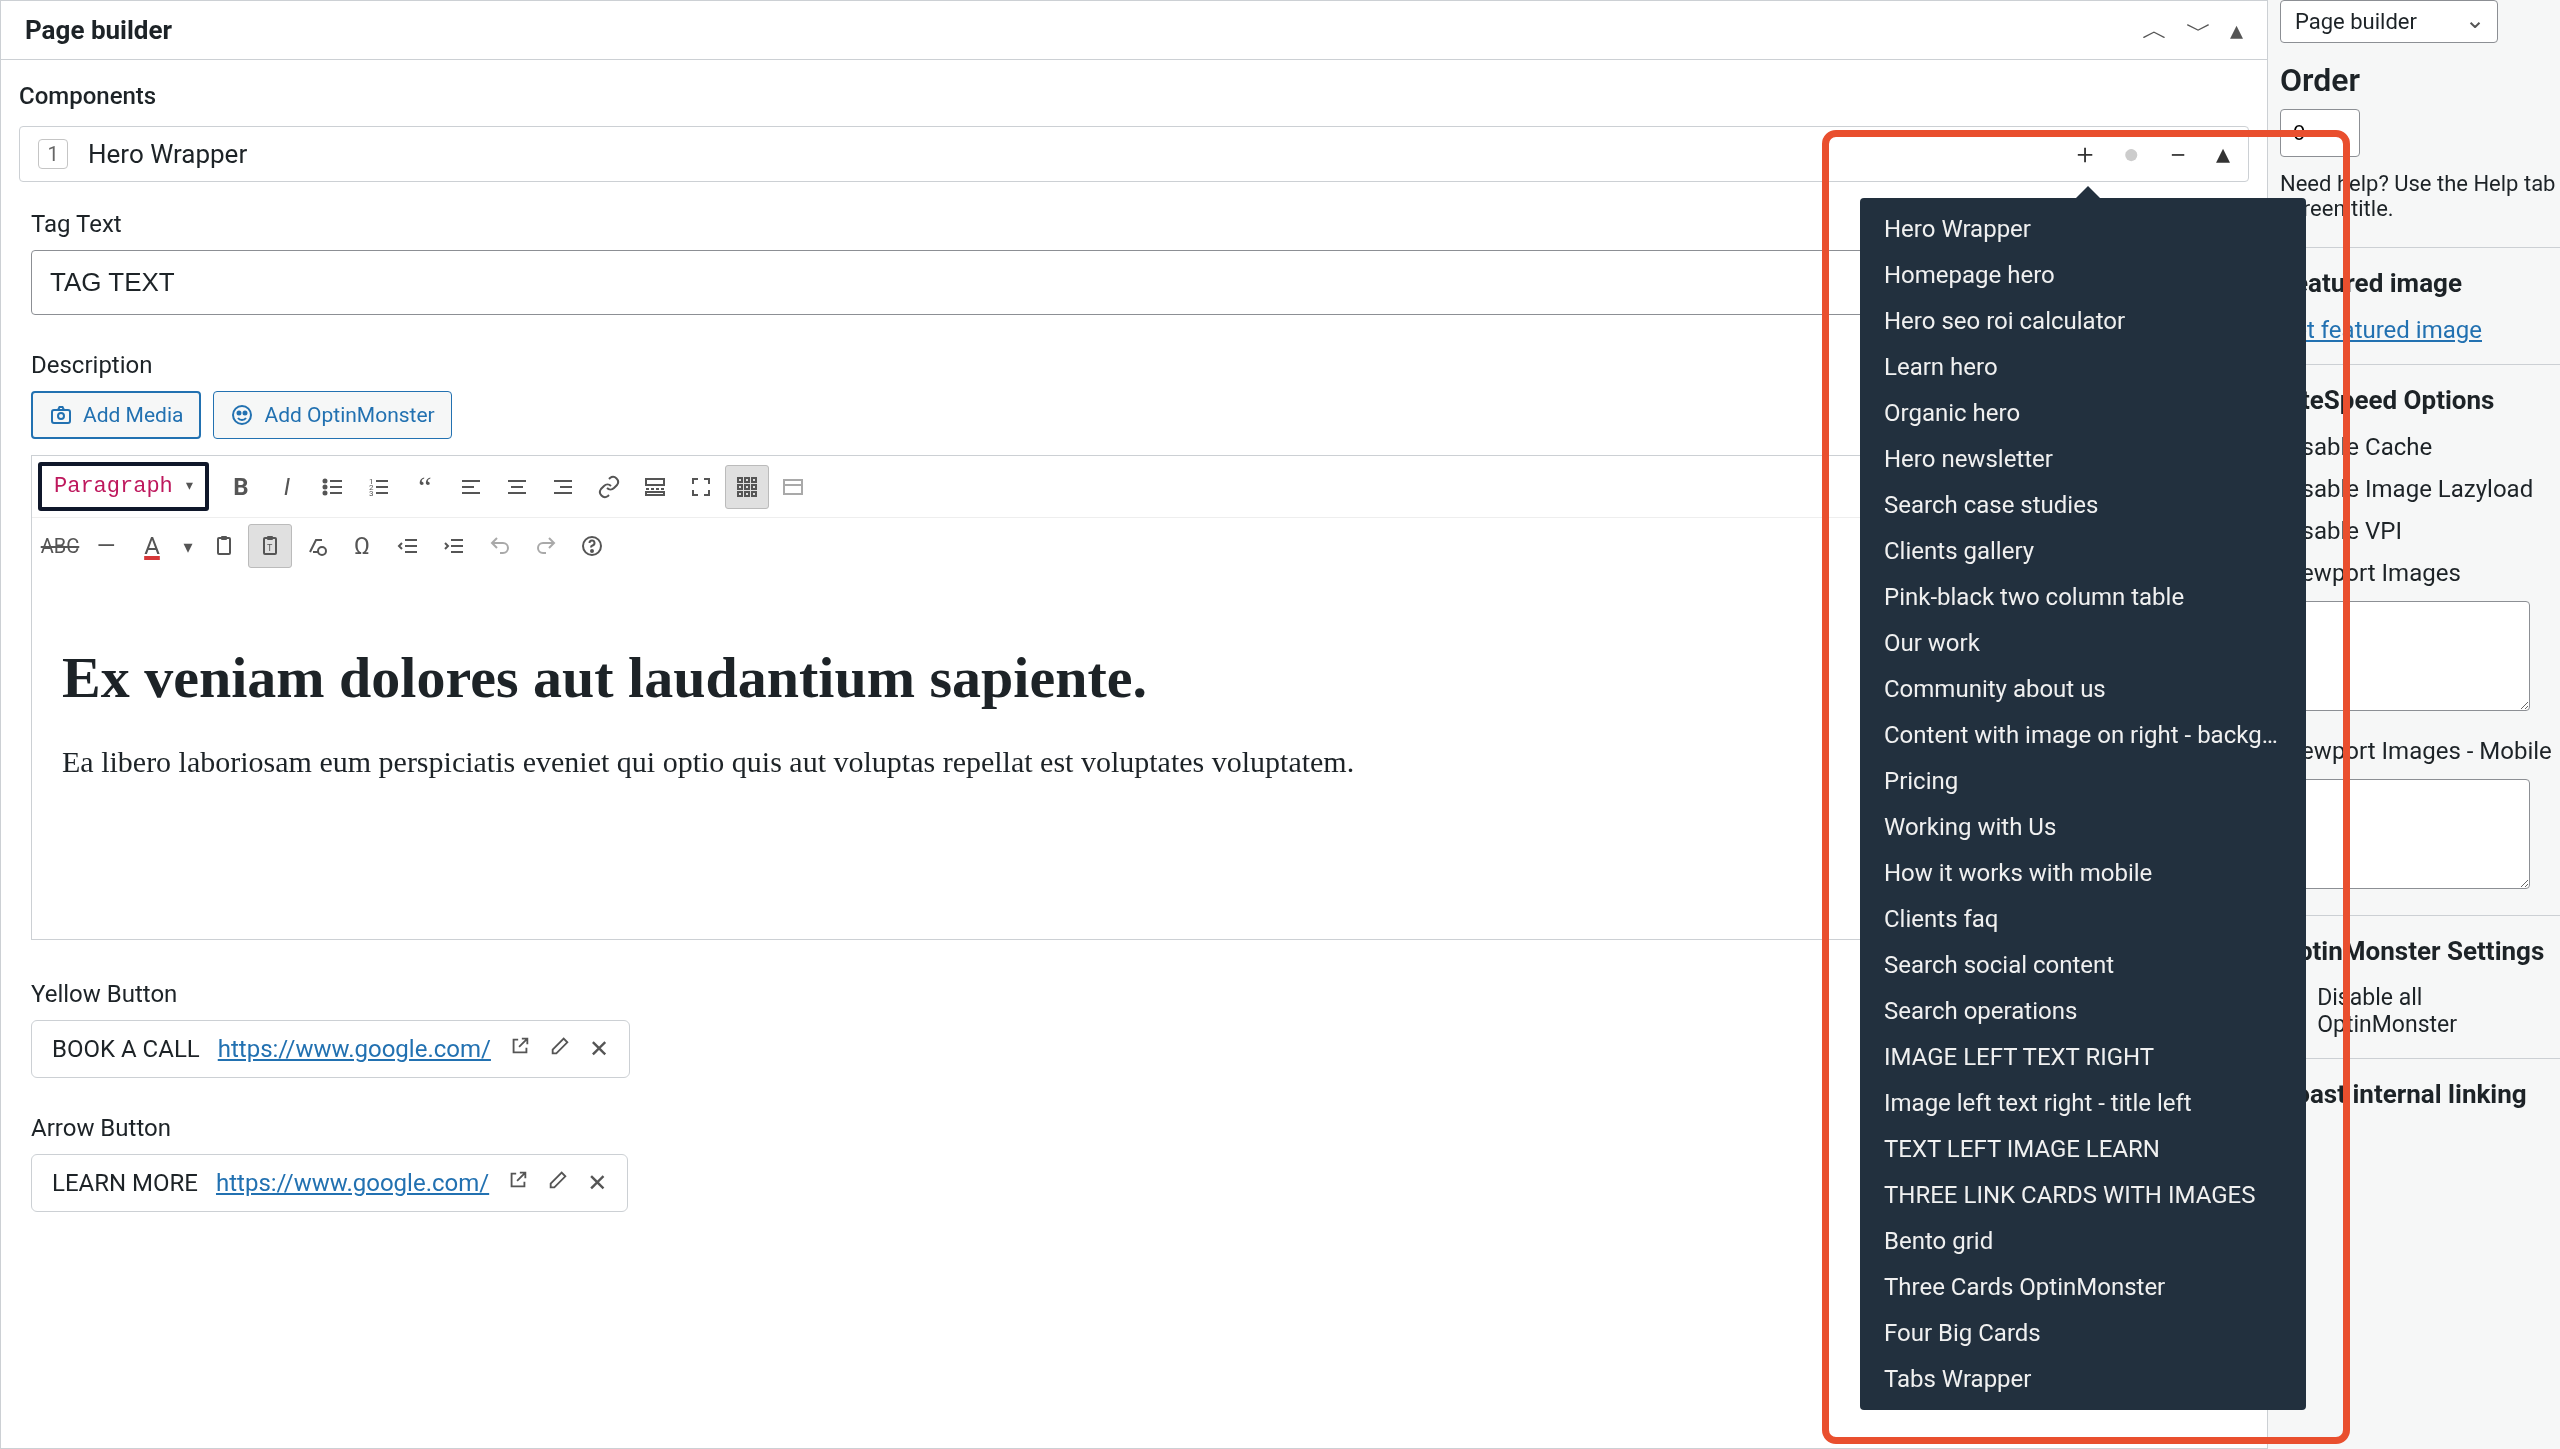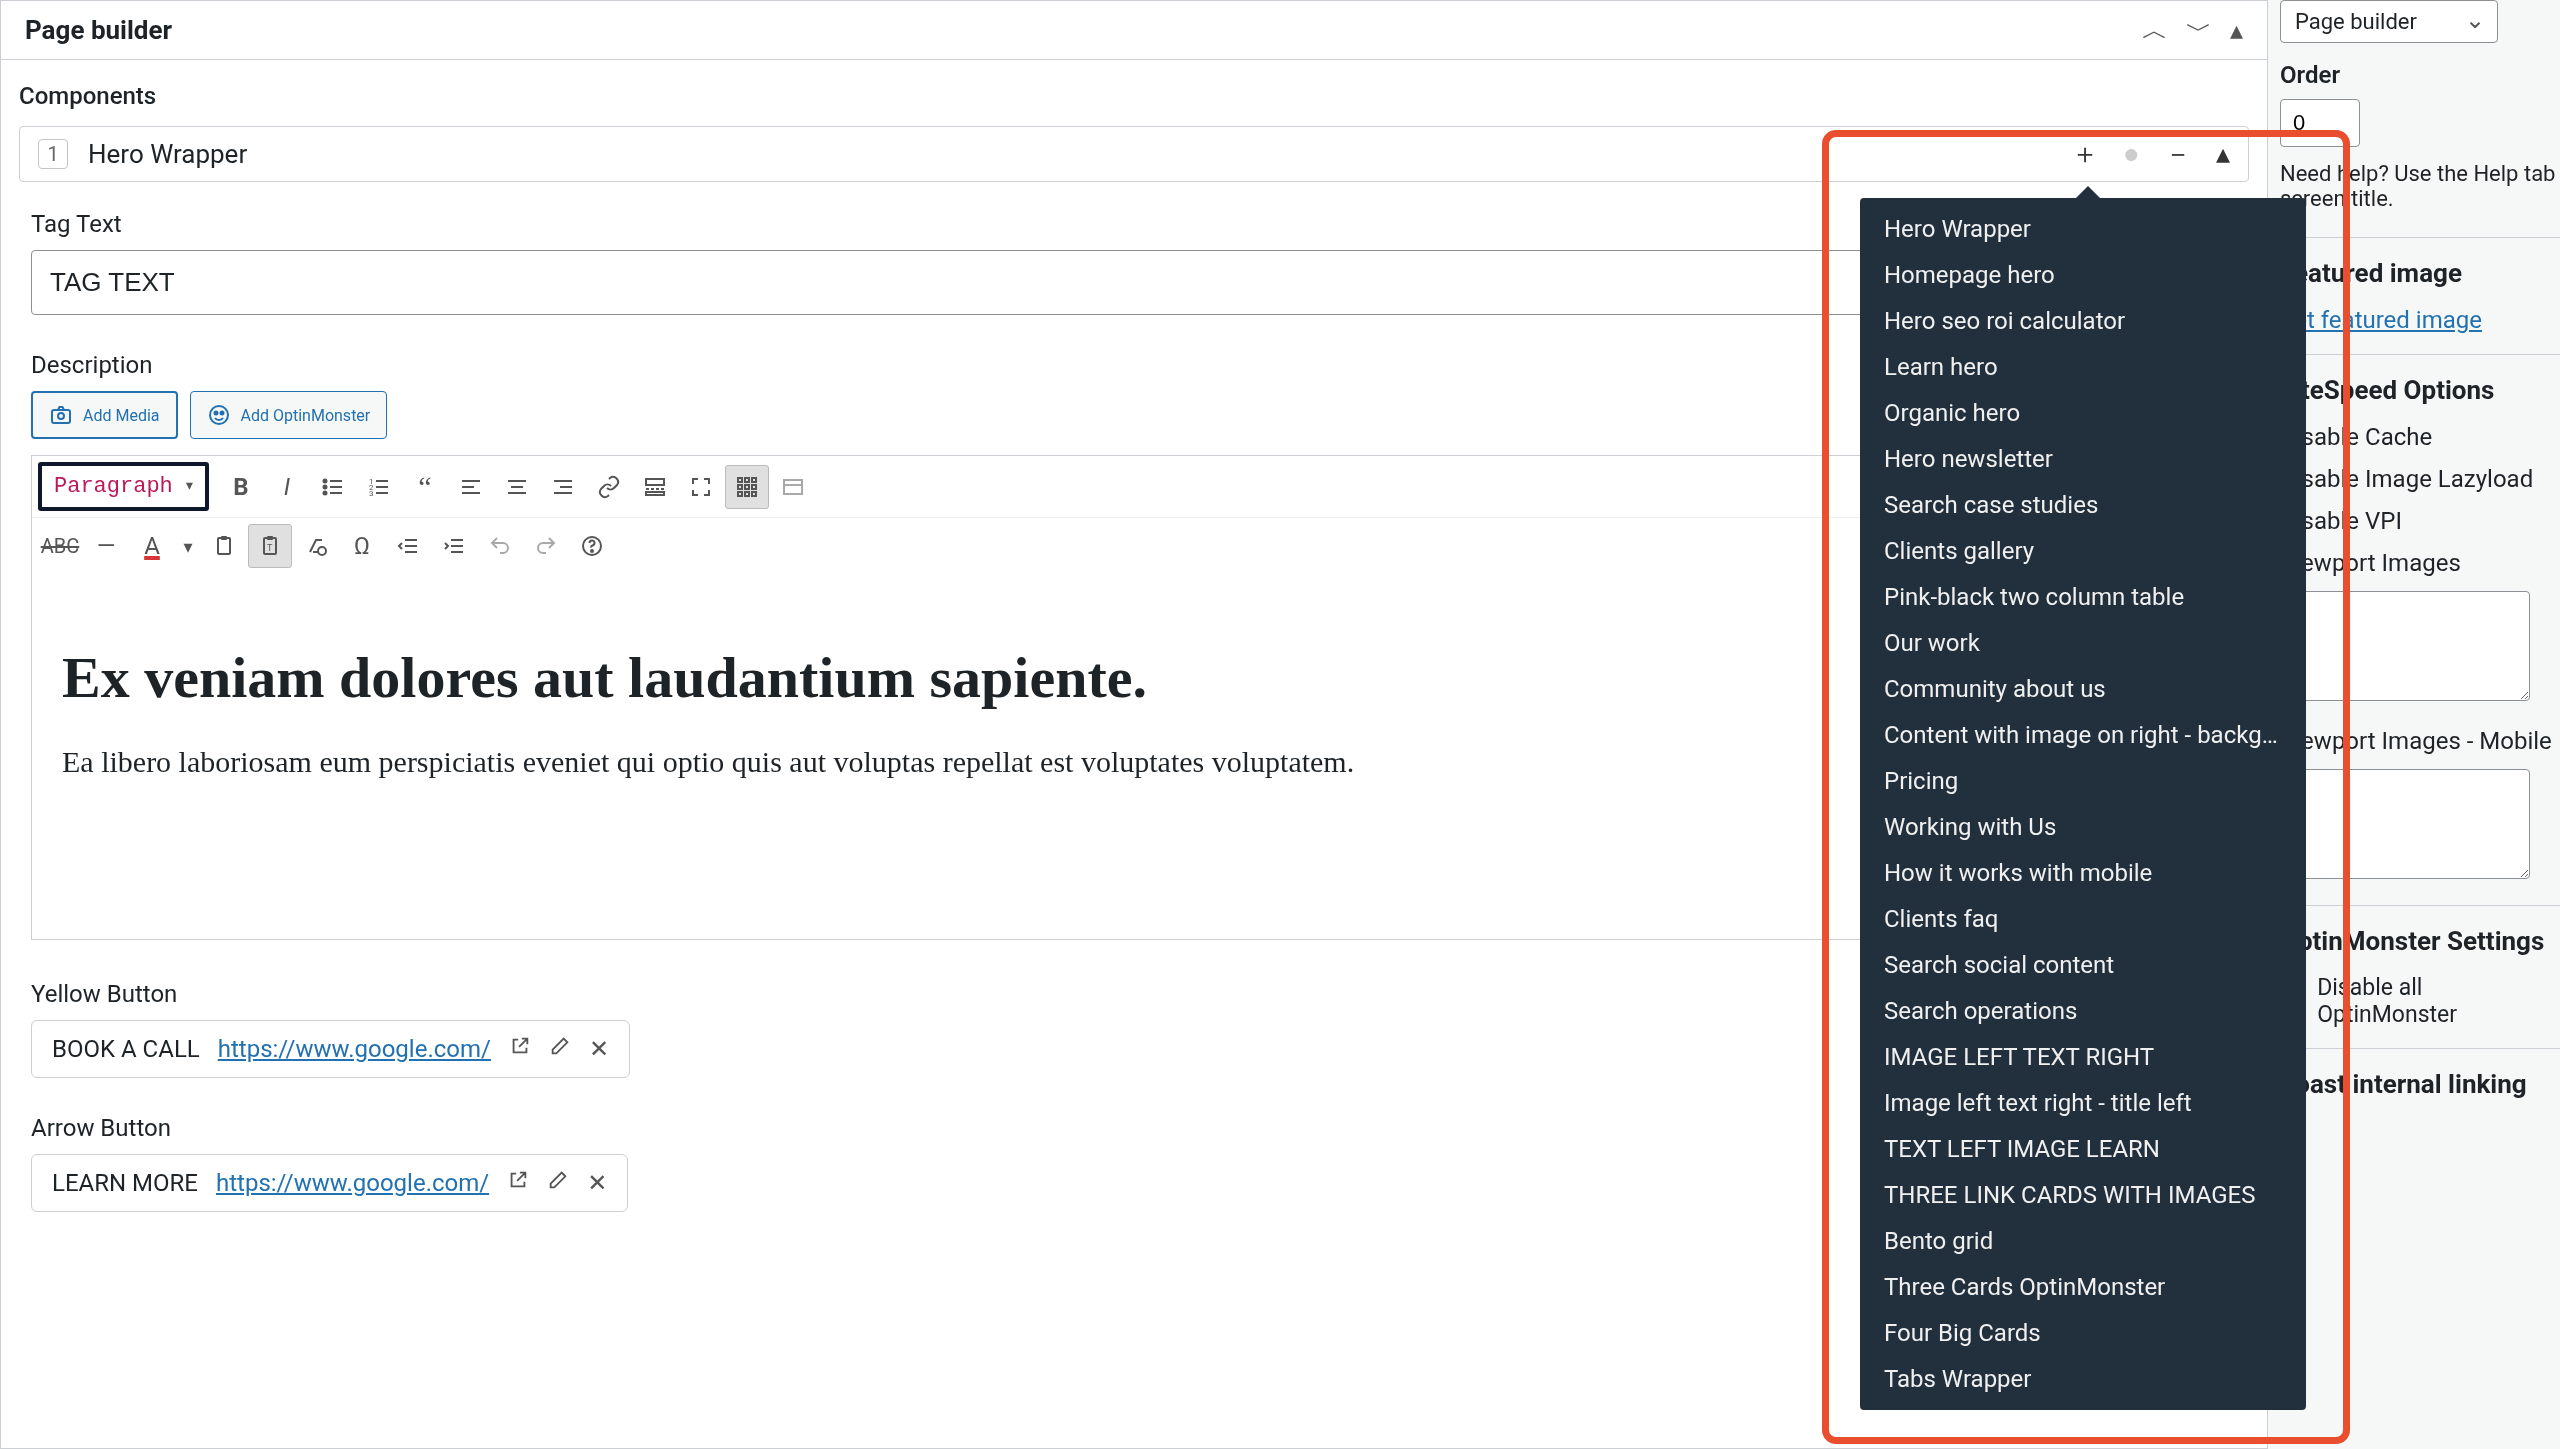--- a/index.html
+++ b/index.html
@@ -59,21 +59,21 @@
     padding: 16px 18px; font-size: 26px; color: #1d2327;
     margin-bottom: 36px; background: #fff;
   }
 
   .media-btns { display: flex; gap: 12px; margin-bottom: 16px; }
   .media-btn {
     display: flex; align-items: center; gap: 10px;
     border: 1px solid #2271b1; color: #2271b1;
     background: #f6f7f7;
     padding: 10px 16px; border-radius: 4px;
-    font-size: 16px; cursor: pointer;
+    font-size: 21px; cursor: pointer;
   }
   .media-btn.active { border-width: 2px; }
   .media-btn svg { width: 24px; height: 24px; }
 
   .editor-toolbar {
     border: 1px solid #ccd0d4; border-bottom: none;
     background: #fff;
   }
   .tb-row { display: flex; align-items: center; gap: 2px; padding: 6px; flex-wrap: wrap; }
   .tb-row + .tb-row { border-top: 1px solid #eee; }
@@ -158,21 +158,21 @@
   .sb-select {
     margin: 0 0 18px 12px;
     width: 218px;
     border: 1px solid #8c8f94; border-radius: 4px;
     padding: 8px 36px 8px 14px; font-size: 22px; background: #fff;
     position: relative;
   }
   .sb-select::after { content: "⌄"; position: absolute; right: 12px; top: 5px; font-size: 24px; color: #555; }
 
   .sb-block { margin-left: 12px; margin-bottom: 26px; }
-  .sb-label { font-size: 24px; font-weight: 600; margin-bottom: 10px; }
+  .sb-label { font-size: 32px; font-weight: 600; margin-bottom: 10px; }
   .sb-input {
     width: 80px; border: 1px solid #8c8f94; border-radius: 4px;
     padding: 10px 12px; font-size: 22px; background: #fff;
   }
   .sb-help { font-size: 22px; color: #1d2327; margin-top: 14px; }
 
   .sb-panel {
     border-top: 1px solid #ccd0d4;
     padding: 20px 0 20px 12px;
   }

